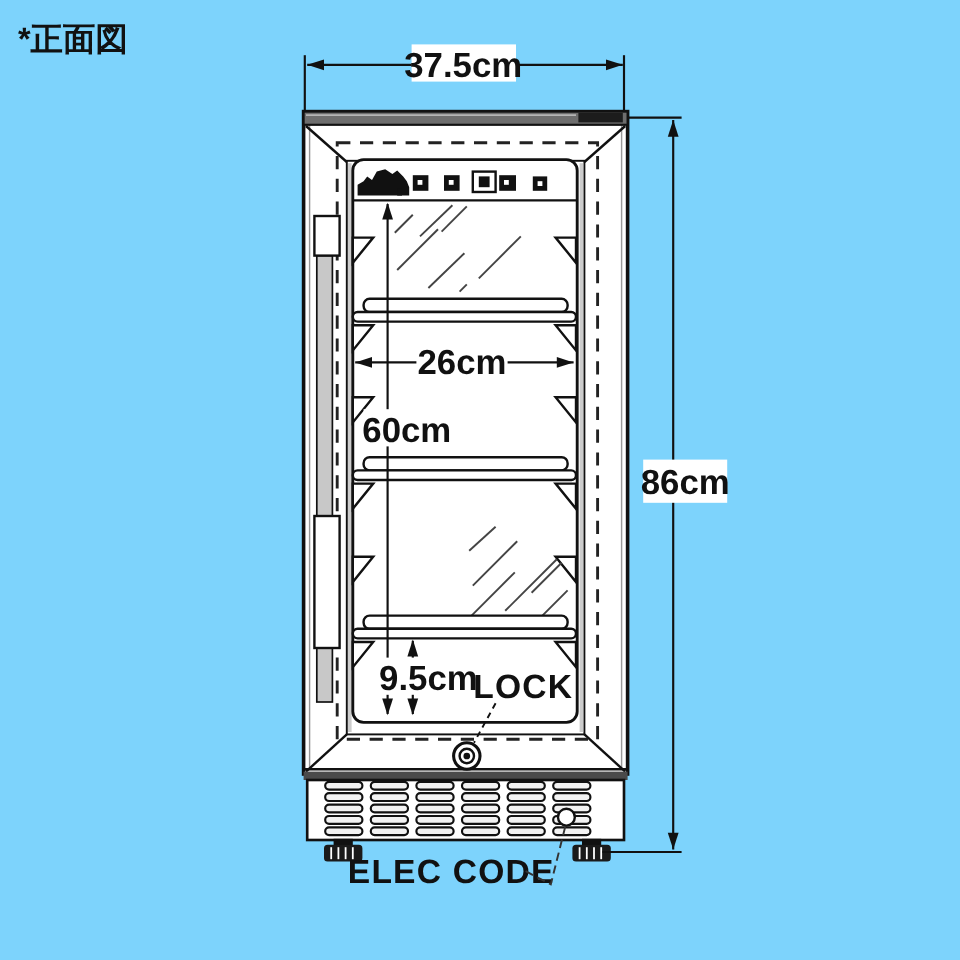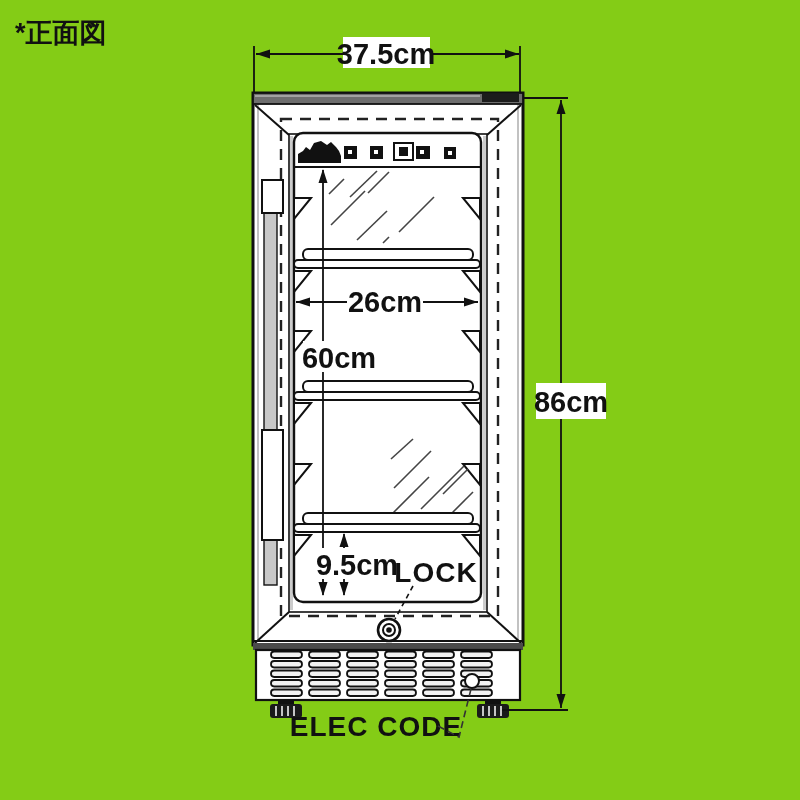--- a/index.html
+++ b/index.html
@@ -1,16 +1,16 @@
 <!DOCTYPE html>
 <html><head>
 <meta charset="utf-8">
 <style>
   html,body{margin:0;padding:0;background:#ffffff;}
-  .stage{position:relative;width:800px;height:800px;background:#84cc16;overflow:hidden;
+  .stage{position:relative;width:800px;height:800px;background:#7dd3fc;overflow:hidden;
          font-family:"Liberation Sans", sans-serif;text-align:right;}
   svg text{font-family:"Liberation Sans", sans-serif;fill:#111;}
   .dim-label{font-size:29px;font-weight:bold;}
   .callout-label{font-size:28px;font-weight:bold;letter-spacing:1px;}
   .title-label{font-size:27px;font-weight:bold;}
 </style>
 </head>
 <body>
 
 <div class="stage">

